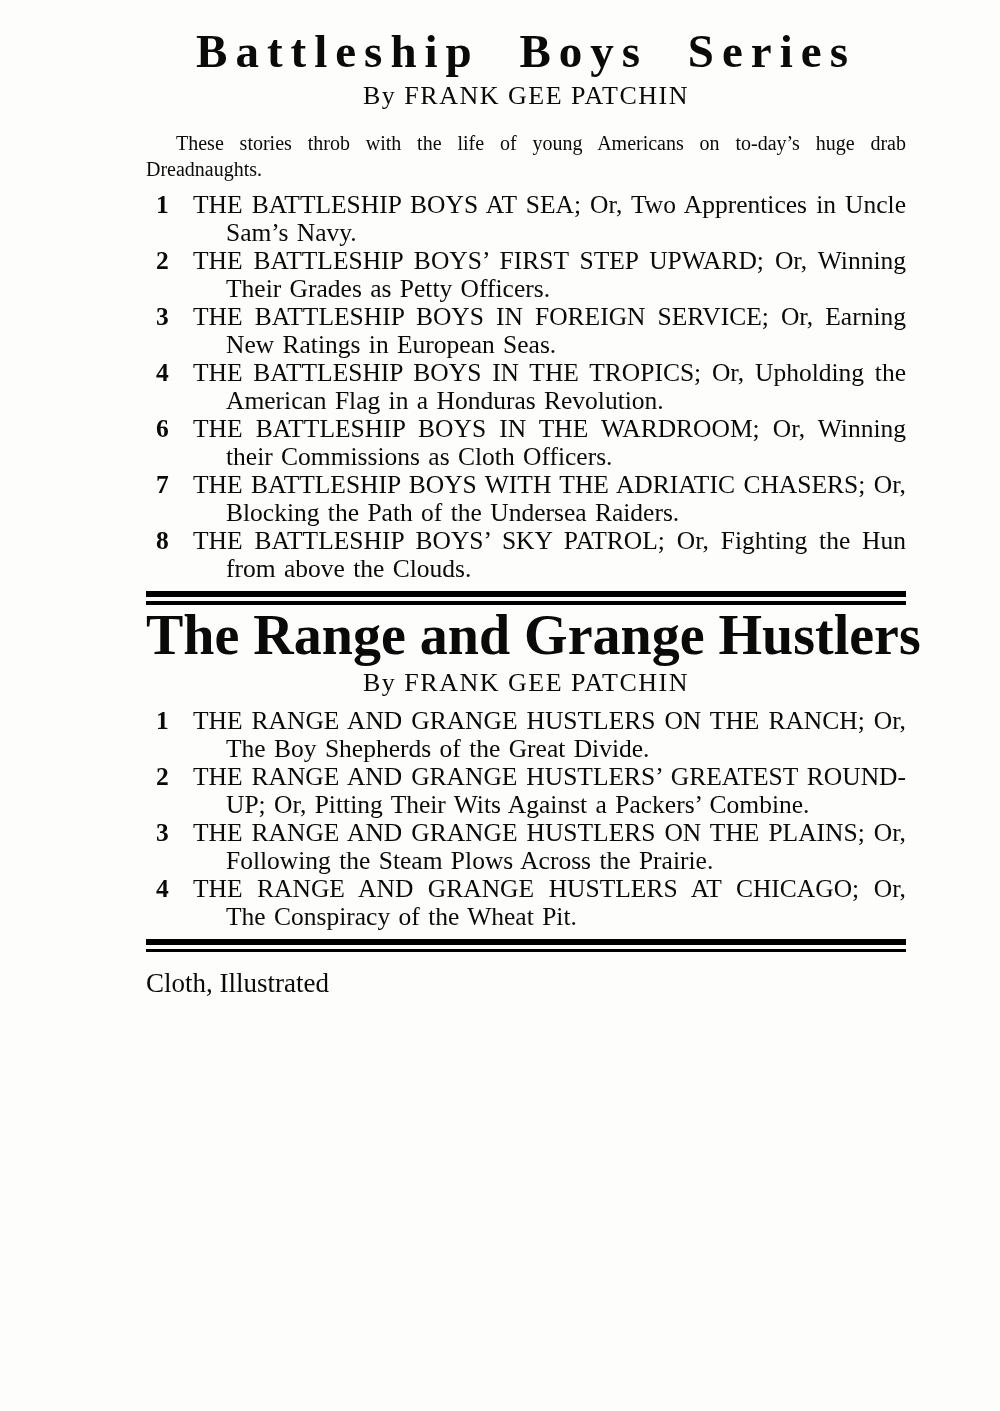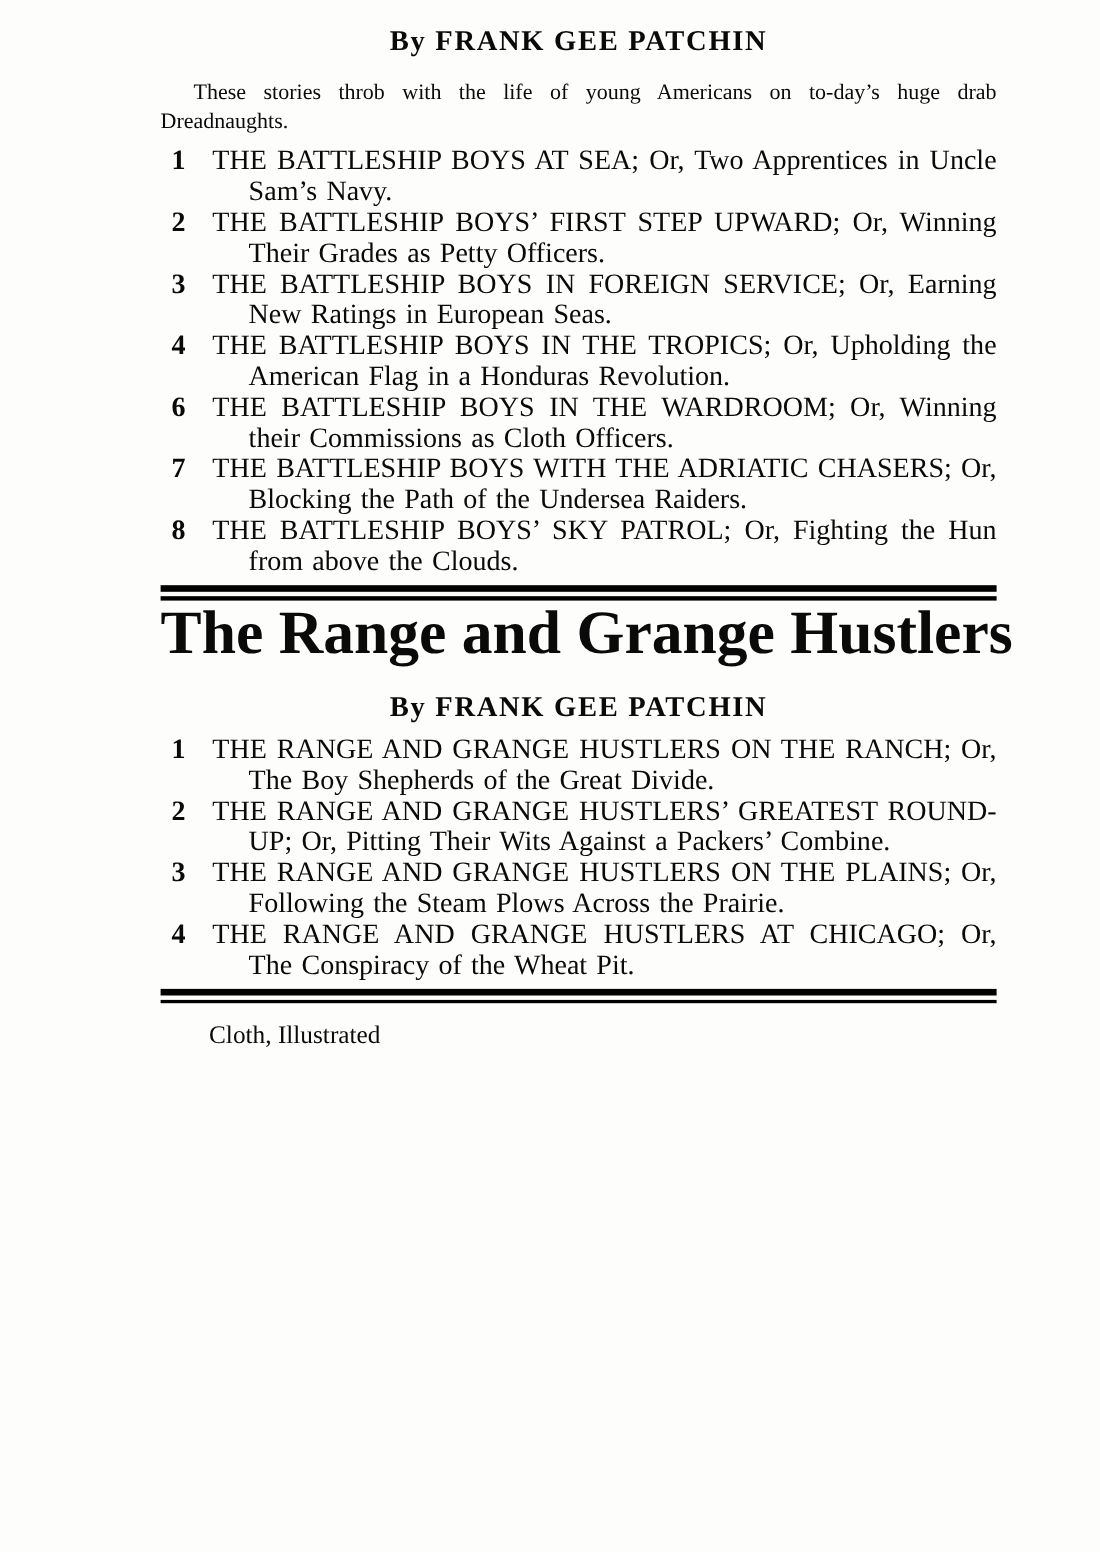--- a/index.html
+++ b/index.html
@@ -26,24 +26,24 @@
   }
   .title-large {
     text-align: center;
     font-size: 56px;
     font-weight: bold;
     letter-spacing: 0px;
     line-height: 1.08;
     white-space: nowrap;
   }
   .byline {
-    margin-top: 22px;
+    margin-top: 3px;
     text-align: center;
     font-size: 26px;
-    font-weight: bold;
+    font-weight: normal;
     letter-spacing: 1.5px;
   }
   .intro {
     margin-top: 19px;
     font-size: 20px;
     line-height: 26px;
     text-align: justify;
     text-indent: 30px;
     word-spacing: 3px;
   }
@@ -76,30 +76,30 @@
     margin-top: 8px;
     border-top: 6px solid #000;
     border-bottom: 3px solid #000;
     height: 4px;
   }
   .footer-row {
     margin-top: 16px;
     display: flex;
     justify-content: space-between;
     align-items: flex-end;
-    font-size: 23px;
-    margin-left: 44px;
+    font-size: 27px;
   }
 </style>
 </head>
 <body>
 
 <div class="content">
 
   <div>
+    <div class="title-spaced">Battleship Boys Series</div>
     <div class="byline">By FRANK GEE PATCHIN</div>
     <div class="intro">These stories throb with the life of young Americans on to-day’s huge drab Dreadnaughts.</div>
 
     <div class="book-list">
       <div class="book-item">
         <span class="num">1</span>
         <span>THE BATTLESHIP BOYS AT SEA; Or, Two Apprentices in Uncle Sam’s Navy.</span>
       </div>
       <div class="book-item">
         <span class="num">2</span>

